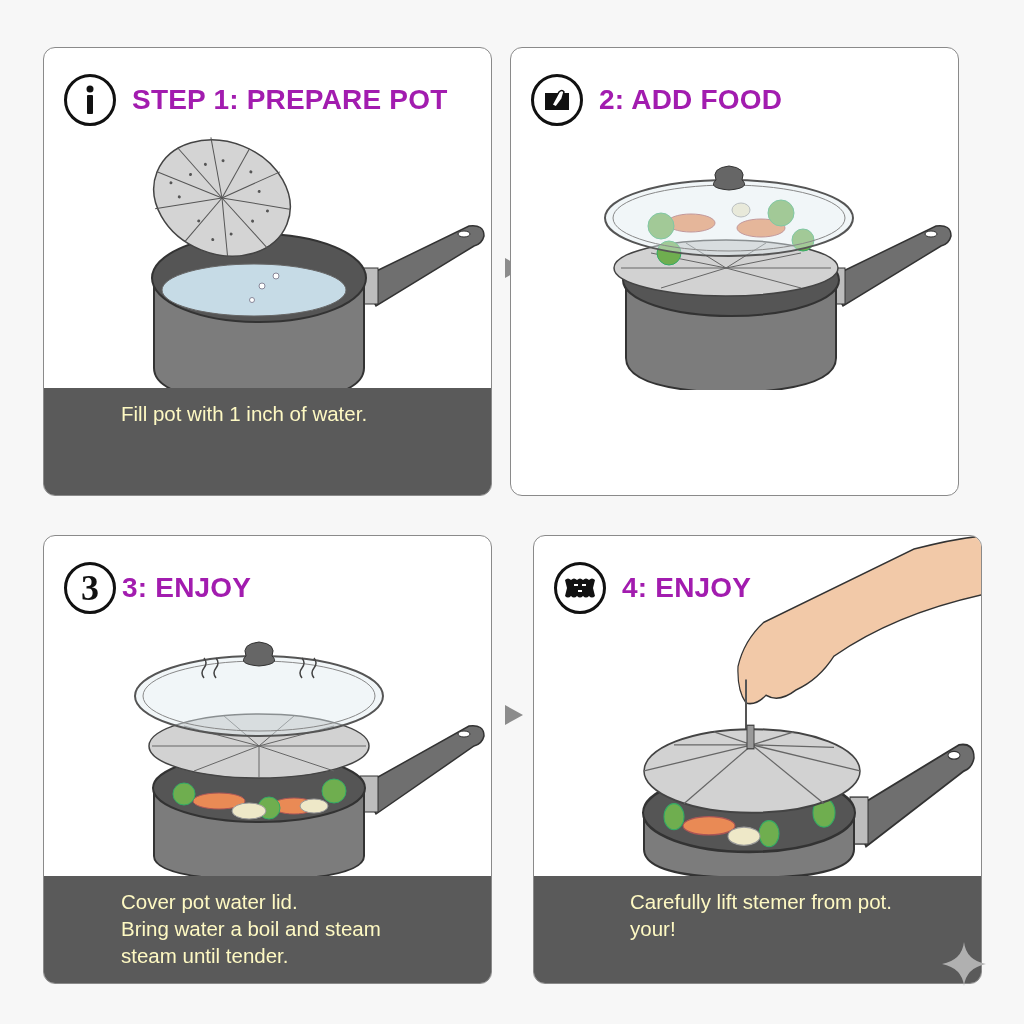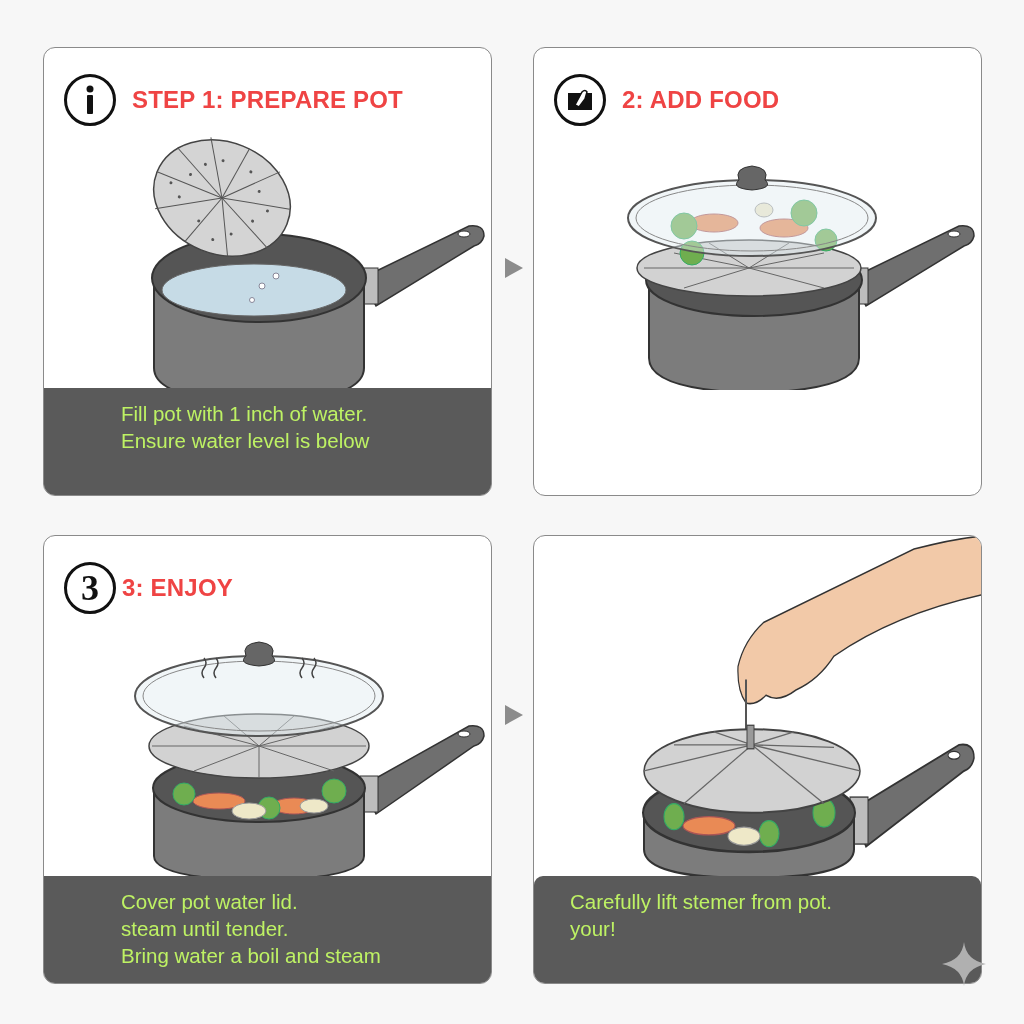--- a/index.html
+++ b/index.html
@@ -5,36 +5,36 @@
   html, body { margin:0; padding:0; }
   body {
     width:1024px; height:1024px; background:#f7f7f7; position:relative; overflow:hidden;
     font-family:"Liberation Sans", sans-serif;
   }
   .panel {
     position:absolute; width:449px; height:449px; background:#fff;
     border:1.5px solid #8a8a8a; border-radius:12px; box-sizing:border-box; overflow:hidden;
   }
   .p1 { left:43px; top:47px; }
-  .p2 { left:533px; top:47px; }
+  .p2 { left:510px; top:47px; }
   .p3 { left:43px; top:535px; }
   .p4 { left:533px; top:535px; }
   .head { position:absolute; left:20px; top:24px; height:56px; display:flex; align-items:center; }
   .badge {
     width:52px; height:52px; border:3.5px solid #111; border-radius:50%; box-sizing:border-box;
     display:flex; align-items:center; justify-content:center; margin-right:16px; background:#fff;
   }
   .p3 .badge { margin-right:6px; }
-  .title { font-size:24px; font-weight:bold; color:#ef4444; letter-spacing:0.2px; }
+  .title { font-size:28px; font-weight:bold; color:#a21caf; letter-spacing:0.2px; }
   .art { position:absolute; left:0; top:80px; width:449px; height:262px; }
   .caption {
     position:absolute; left:0; bottom:0; width:100%; height:107px; background:#5a5a5a;
-    box-sizing:border-box; padding:12px 0 0 77px; color:#bef264; font-size:20.5px; line-height:27px;
-  }
-  .p4 .caption { padding-left:36px;border-radius:9px; }
+    box-sizing:border-box; padding:12px 0 0 77px; color:#fef9c3; font-size:20.5px; line-height:27px;
+  }
+  .p4 .caption { padding-left:96px; }
   .caption div { white-space:nowrap; }
   .arrow {
     position:absolute; width:0; height:0; border-top:10px solid transparent; border-bottom:10px solid transparent;
     border-left:18px solid #8c8c8c;
   }
   .a1 { left:505px; top:258px; }
   .a2 { left:505px; top:705px; }
   .sparkle { position:absolute; left:942px; top:942px; width:44px; height:44px; }
 </style>
 </head>
@@ -88,21 +88,20 @@
           <circle cx="165" cy="100" r="1.5"></circle>
         <circle cx="138" cy="85" r="1.5"></circle>
           <circle cx="125" cy="75" r="1.5"></circle>
           <circle cx="225" cy="65" r="1.5"></circle>
           <circle cx="185" cy="112" r="1.5"></circle>
       </g>
     </g>
   </svg>
   <div class="caption">
     <div>Fill pot with 1 inch of water.</div>
-    <div>Ensure water level is below</div>
   </div>
 </div>
 
 <div class="arrow a1"></div>
 
 <div class="panel p2">
   <div class="head">
     <div class="badge">
       <svg width="34" height="34" viewBox="0 0 34 34">
           <path d="M5 10 H29 V27 H5 Z" fill="#111"></path>
@@ -180,28 +179,39 @@
     <path d="M202 40 Q197 28 215 26 Q233 28 228 40 Q237 48 215 50 Q193 48 202 40 Z" fill="#666" stroke="#333"></path>
     <g stroke="#444" stroke-width="1.5" fill="none">
       <path d="M160 62 q-4 -5 0 -10 q4 -5 0 -10"></path>
         <path d="M172 62 q-4 -5 0 -10 q4 -5 0 -10"></path>
       <path d="M258 62 q-4 -5 0 -10 q4 -5 0 -10"></path>
         <path d="M270 62 q-4 -5 0 -10 q4 -5 0 -10"></path>
     </g>
   </svg>
   <div class="caption">
     <div>Cover pot water lid.</div>
+    <div>Bring water a boil and steam</div>
     <div>steam until tender.</div>
-    <div>Bring water a boil and steam</div>
   </div>
 </div>
 
 <div class="arrow a2"></div>
 
 <div class="panel p4">
+  <div class="head">
+    <div class="badge">
+      <svg width="36" height="28" viewBox="0 0 36 28">
+          <path d="M3 6 Q6 3 9 6 Q12 3 15 6 Q18 3 21 6 Q24 3 27 6 Q30 3 33 6 L31 14 L33 22 Q30 25 27 22 Q24 25 21 22 Q18 25 15 22 Q12 25 9 22 Q6 25 3 22 L5 14 Z" fill="#111"></path>
+          <rect x="12" y="10" width="4" height="2" fill="#fff"></rect>
+          <rect x="20" y="10" width="4" height="2" fill="#fff"></rect>
+          <rect x="16" y="16" width="4" height="2" fill="#fff"></rect>
+        </svg>
+    </div>
+    <span class="title">4: ENJOY</span>
+  </div>
   <svg class="art" viewBox="0 0 449 262" style="top:0;height:342px;" preserveAspectRatio="none">
 
     <path d="M448 0 L448 45 Q360 60 300 92 Q285 110 262 118 Q245 128 232 122 Q222 130 212 128 Q203 118 204 100 Q210 80 230 66 Q300 40 380 10 Q420 2 448 0 Z" fill="#f2c9a8" stroke="#333" stroke-width="1.2"></path>
     <path d="M212 110 L212 150" stroke="#555" stroke-width="2"></path>
 
     <path d="M318 210 L425 160 Q440 158 440 170 Q438 178 430 180 L332 238 Z" fill="#6f6f6f" stroke="#333" stroke-width="1.5"></path>
     <ellipse cx="420" cy="168" rx="6" ry="3" fill="#fff" stroke="#333"></ellipse>
     <rect x="316" y="200" width="18" height="36" fill="#bdbdbd" stroke="#333"></rect>
     <path d="M110 210 L110 240 Q110 262 215 262 Q320 262 320 240 L320 210 Z" fill="#7c7c7c" stroke="#333" stroke-width="2"></path>
     <ellipse cx="215" cy="212" rx="106" ry="30" fill="#555" stroke="#333" stroke-width="2"></ellipse>

